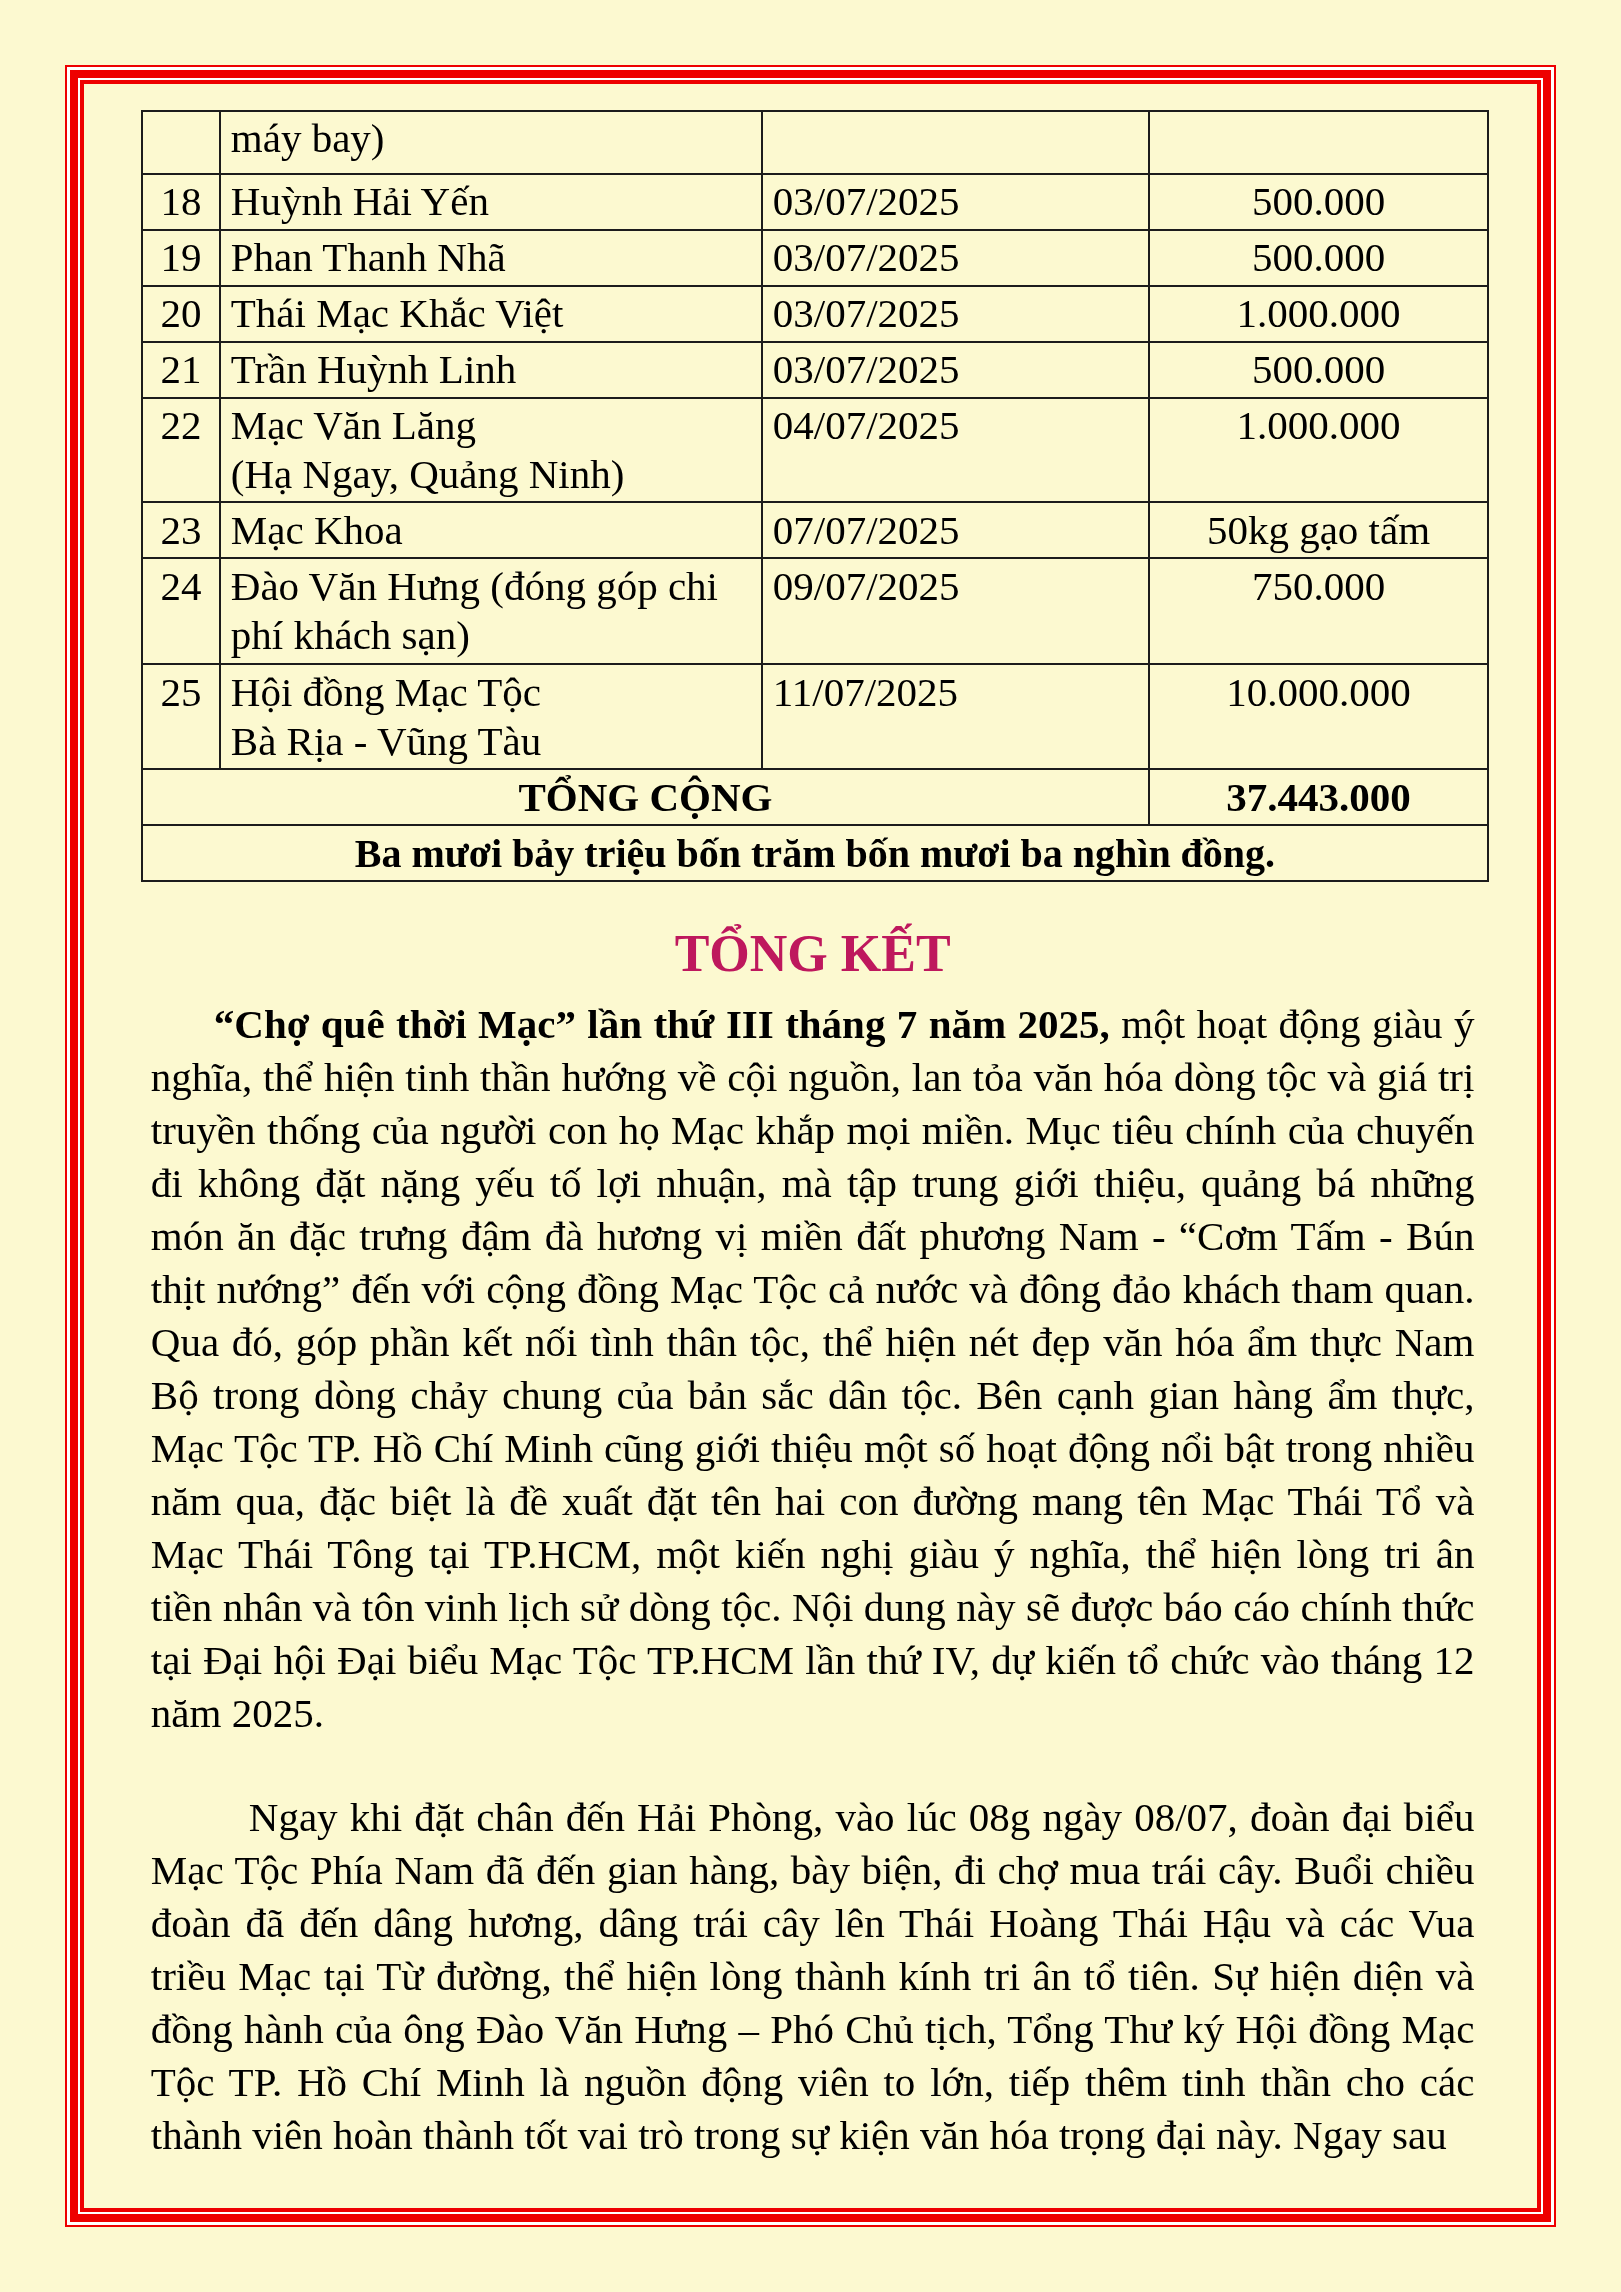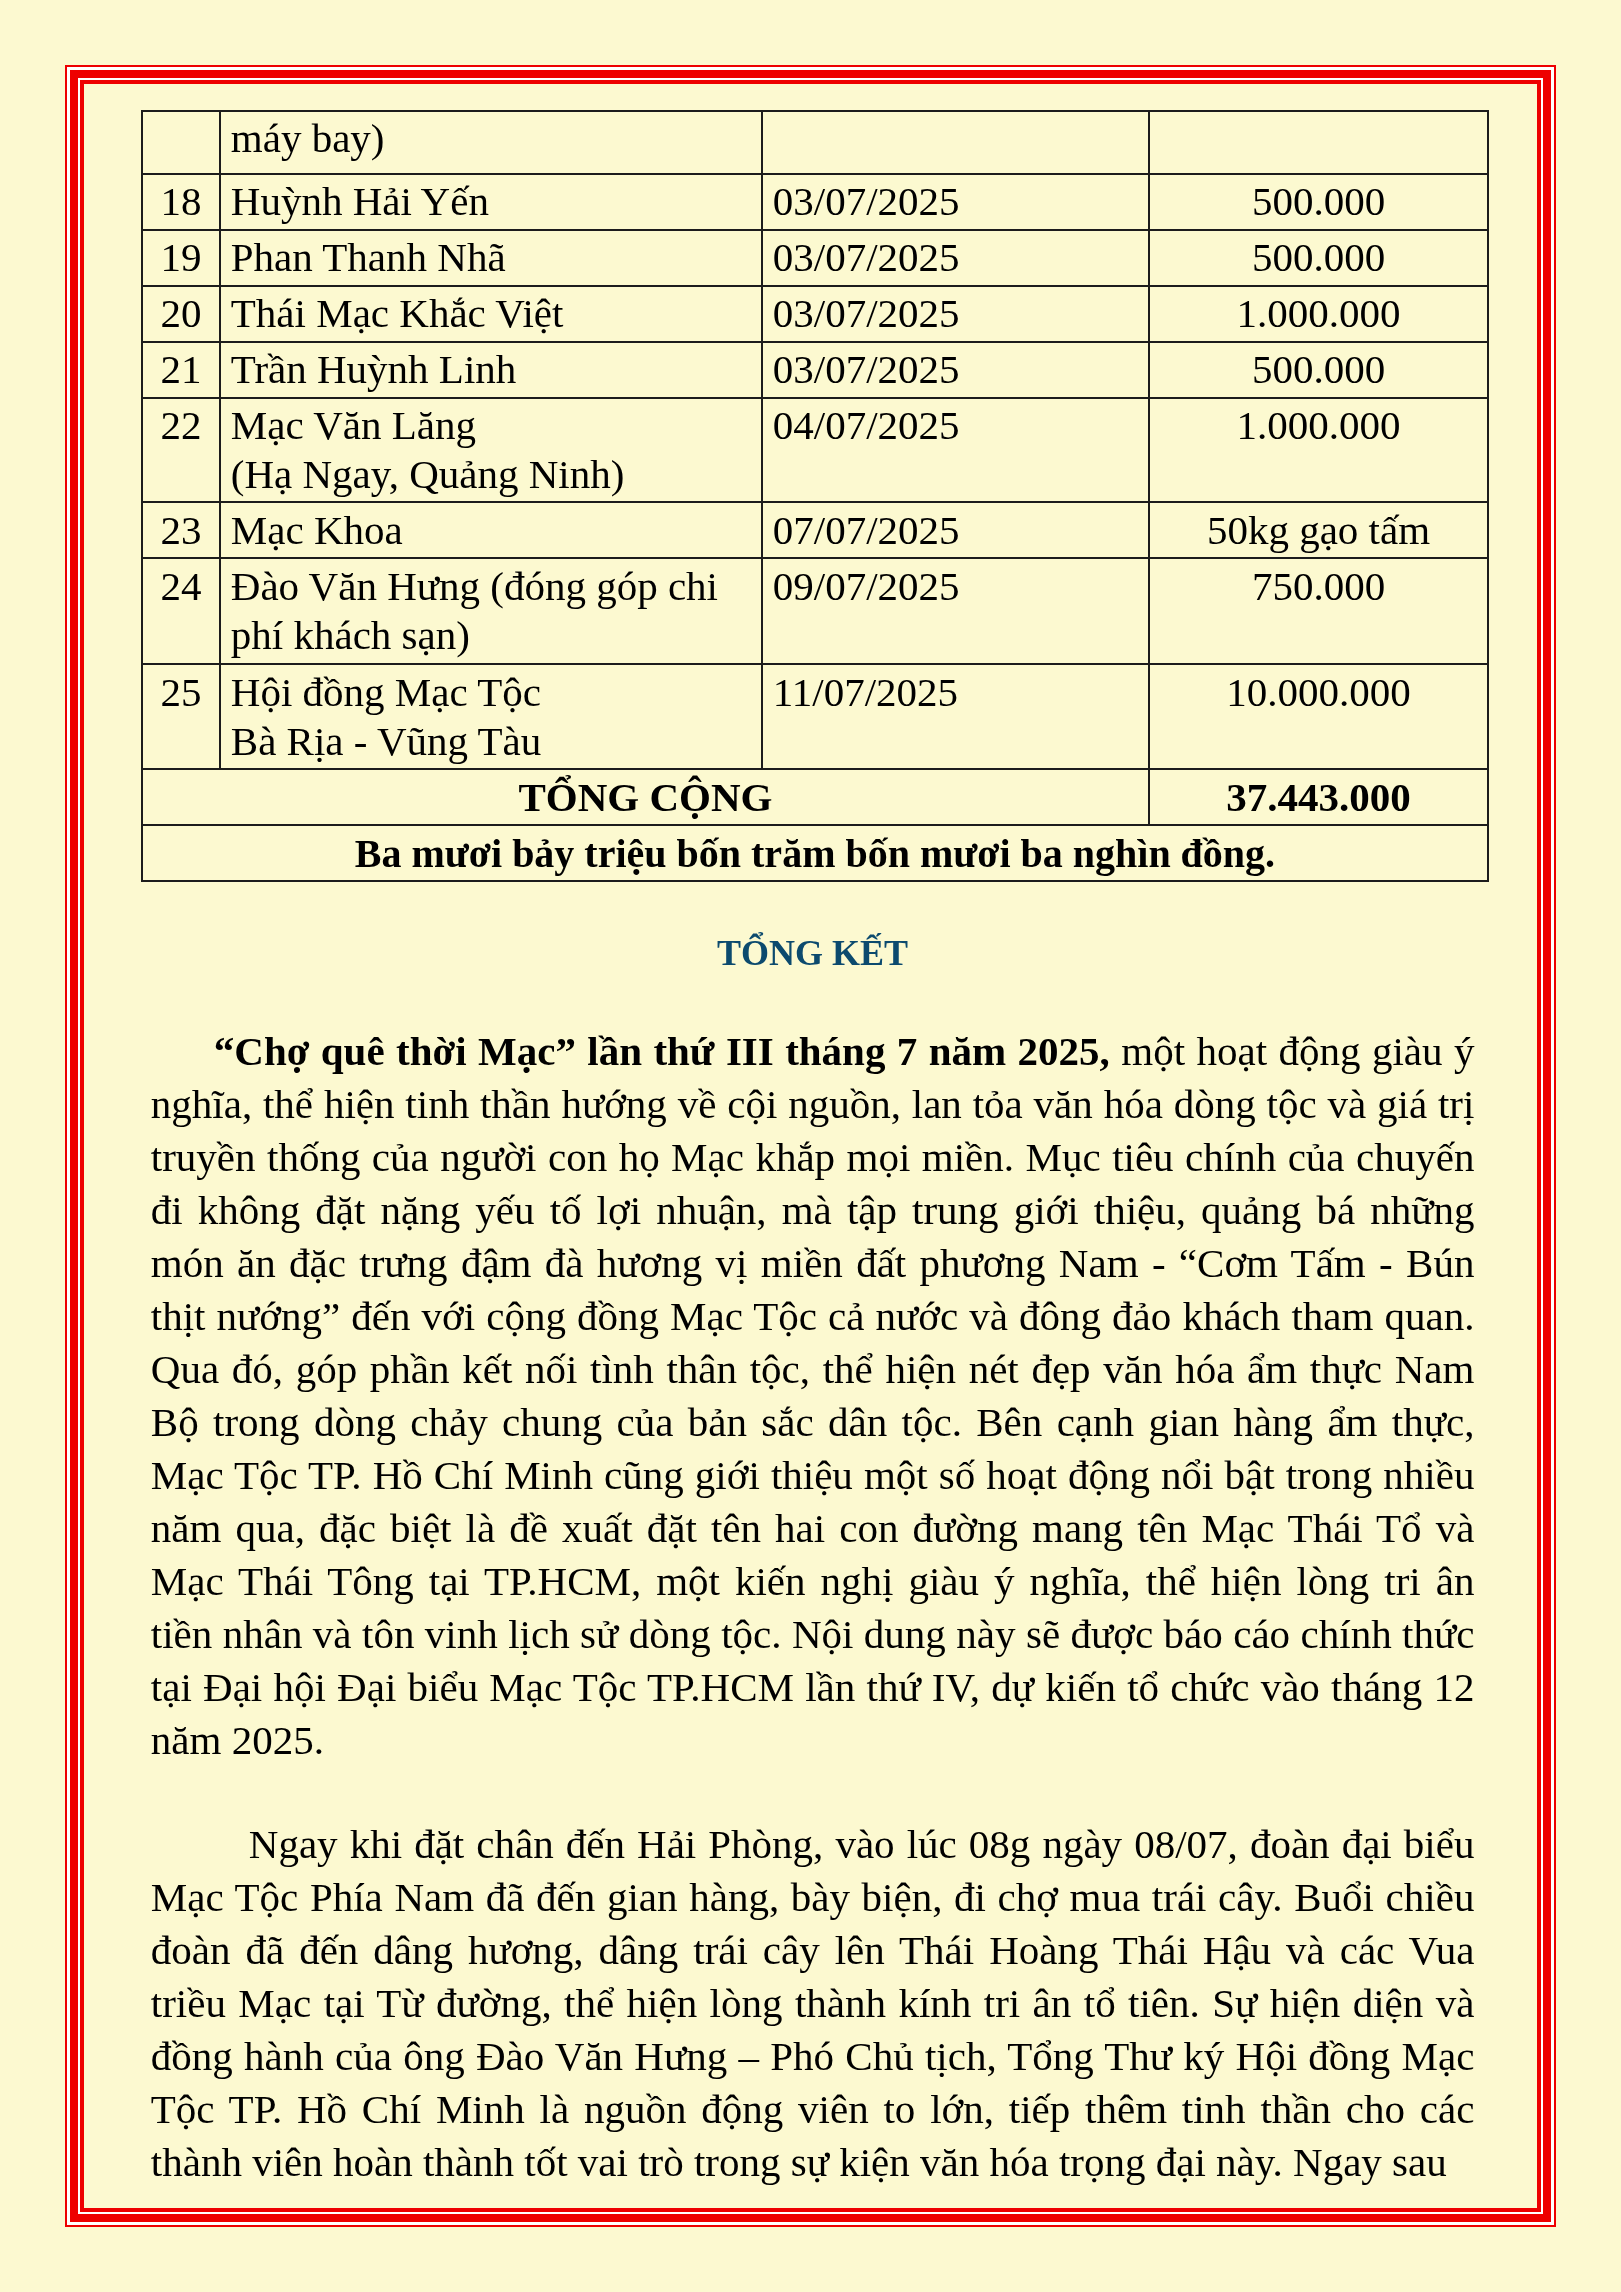--- a/index.html
+++ b/index.html
@@ -53,33 +53,33 @@
   tr.r-total { height: 56px; }
   tr.r-words { height: 46px; }
   td.c-total-label { text-align: center; font-weight: bold; }
   td.c-total-amt   { text-align: center; font-weight: bold; }
   td.c-words { text-align: center; font-weight: bold; font-size: 40px; }
 
   
   .summary-heading {
     margin: 41px 17.6px 0 9.8px;
     text-align: center;
-    color: #0c4a6e;
+    color: #be185d;
     font-weight: bold;
-    font-size: 36px;
+    font-size: 52px;
     line-height: 61px;
   }
   .para {
     margin: 0 17.6px 0 9.8px;
     font-size: 41px;
     line-height: 53px;
     text-align: justify;
     text-justify: inter-word;
   }
-  .para-1 { margin-top: 41px; text-indent: 63px; }
+  .para-1 { margin-top: 14px; text-indent: 63px; }
   .para-2 { margin-top: 51px; text-indent: 98px; }
   .lead-bold { font-weight: bold; }
 </style>
 </head>
 <body>
 
 <div class="frame-b1">
   <div class="frame-b2">
     <div class="frame-b3">
       <div class="frame-b4">

